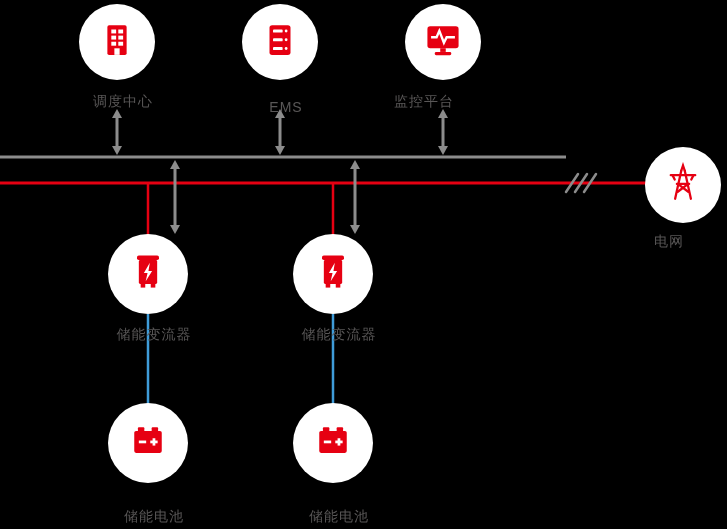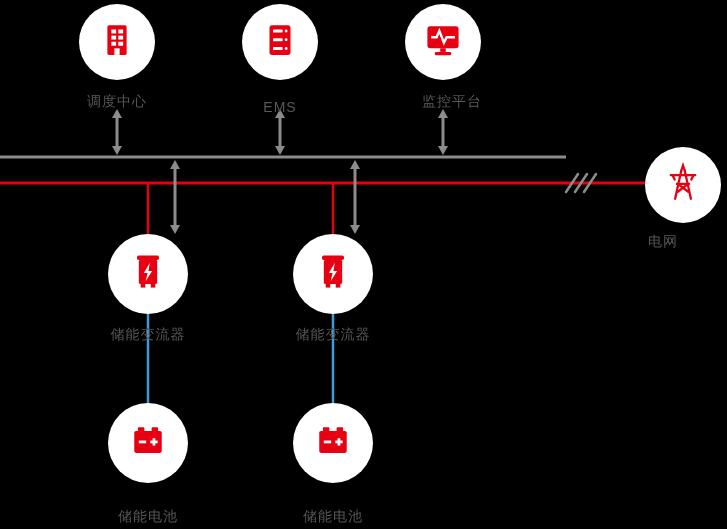--- a/index.html
+++ b/index.html
@@ -35,20 +35,21 @@
   }
   .node.small{width:76px;height:76px;}
   .node.big{width:80px;height:80px;}
   .label{
     position:absolute;
     transform:translateX(-50%);
     color:var(--label);
     font-size:14px;
     letter-spacing:1px;
     white-space:nowrap;
+    margin-left:6px;
   }
   .ic-red{fill:var(--red);}
   .ic-white{fill:#ffffff;}
   .ic-white-stroke{stroke:#ffffff;fill:none;}
   .ic-red-stroke{stroke:var(--red);fill:none;}
 </style>
 </head>
 <body>
 
 <div id="canvas">
@@ -133,21 +134,21 @@
   <div class="node small" style="left:405px;top:4px;">
     <span>
       <svg viewBox="0 0 48 48" width="44" height="44">
         <rect x="7" y="9" width="34" height="24" rx="3" class="ic-red"></rect>
         <polyline points="11,21 17,21 20,14 25,27 28,21 37,21" class="ic-white-stroke" stroke-width="2.6"></polyline>
         <rect x="21" y="33" width="6" height="4" class="ic-red"></rect>
         <rect x="15" y="37" width="18" height="3.5" rx="1.5" class="ic-red"></rect>
       </svg>
     </span>
   </div>
-  <div class="label" style="left:452px;top:93px;">监控平台</div>
+  <div class="label" style="left:418px;top:93px;">监控平台</div>
 
   <div class="node small" style="left:645px;top:147px;">
     <span>
       <svg viewBox="0 0 48 48" width="42" height="42">
         <g class="ic-red-stroke" stroke-width="2.6" stroke-linecap="round">
           <path d="M15 42 L22 10"></path>
           <path d="M33 42 L26 10"></path>
           <path d="M22 10 L24 4 L26 10"></path>
           <line x1="10" y1="15" x2="38" y2="15"></line>
           <line x1="12" y1="15" x2="14.5" y2="20"></line>

